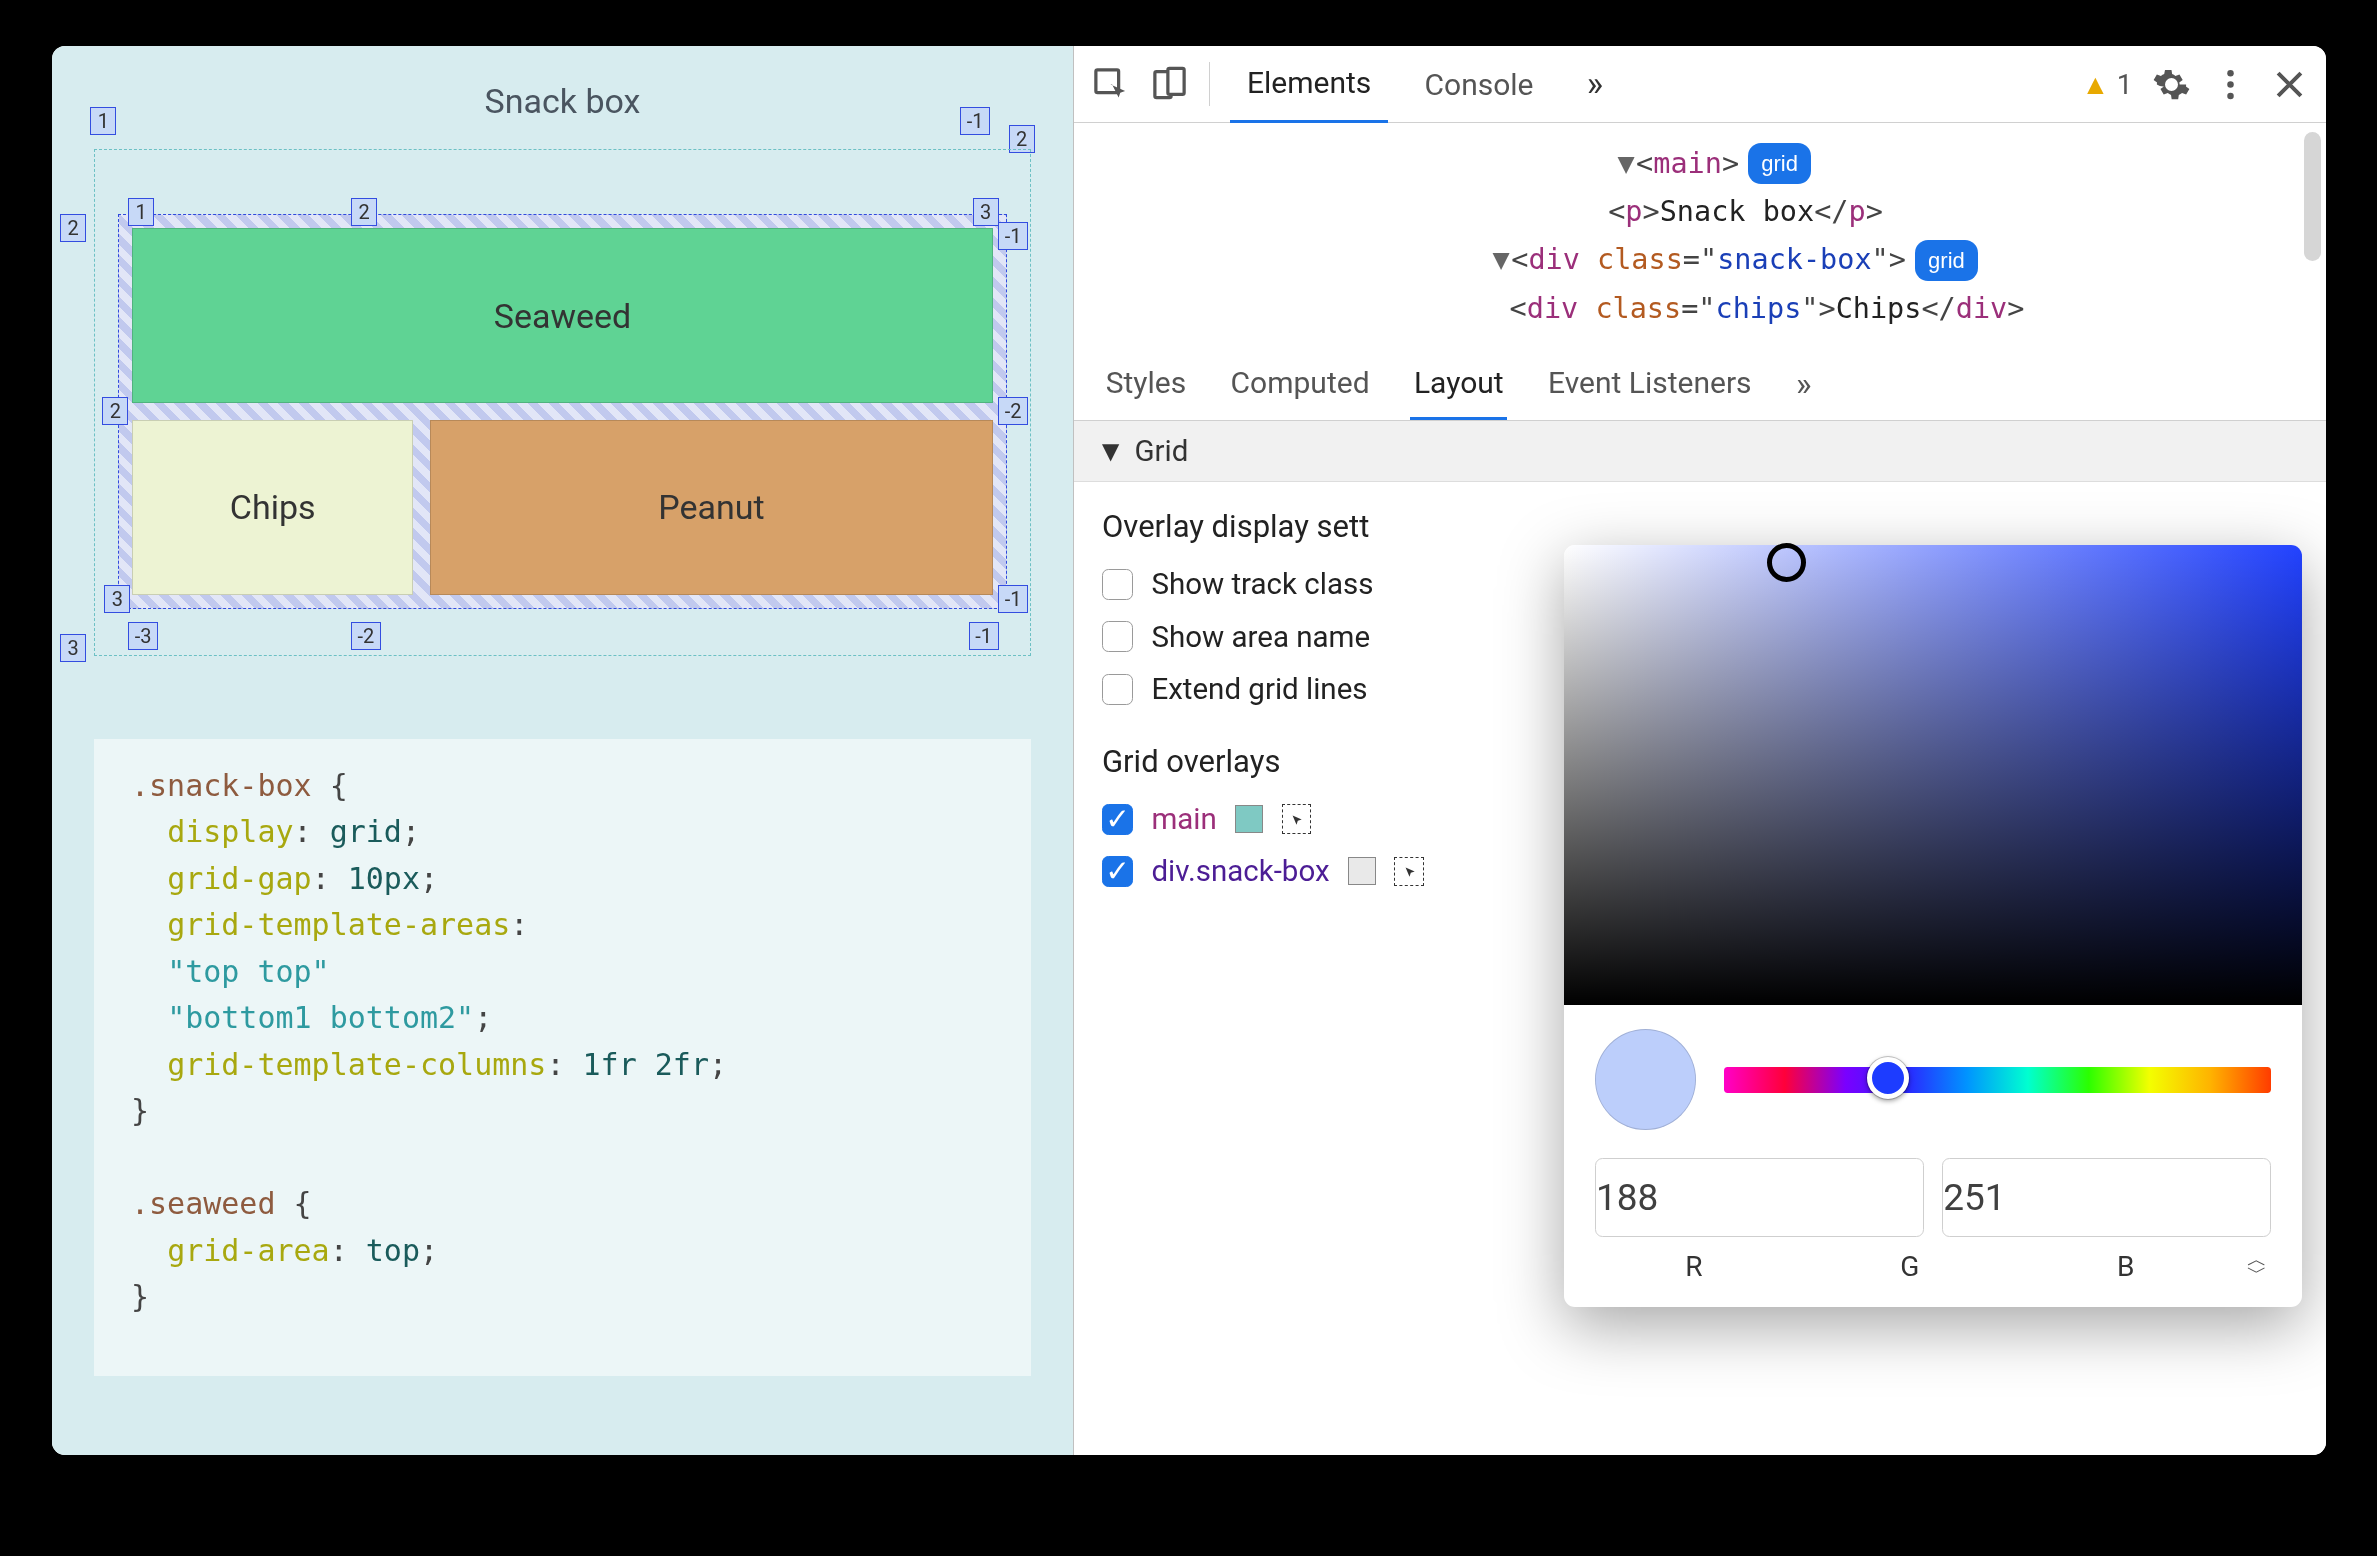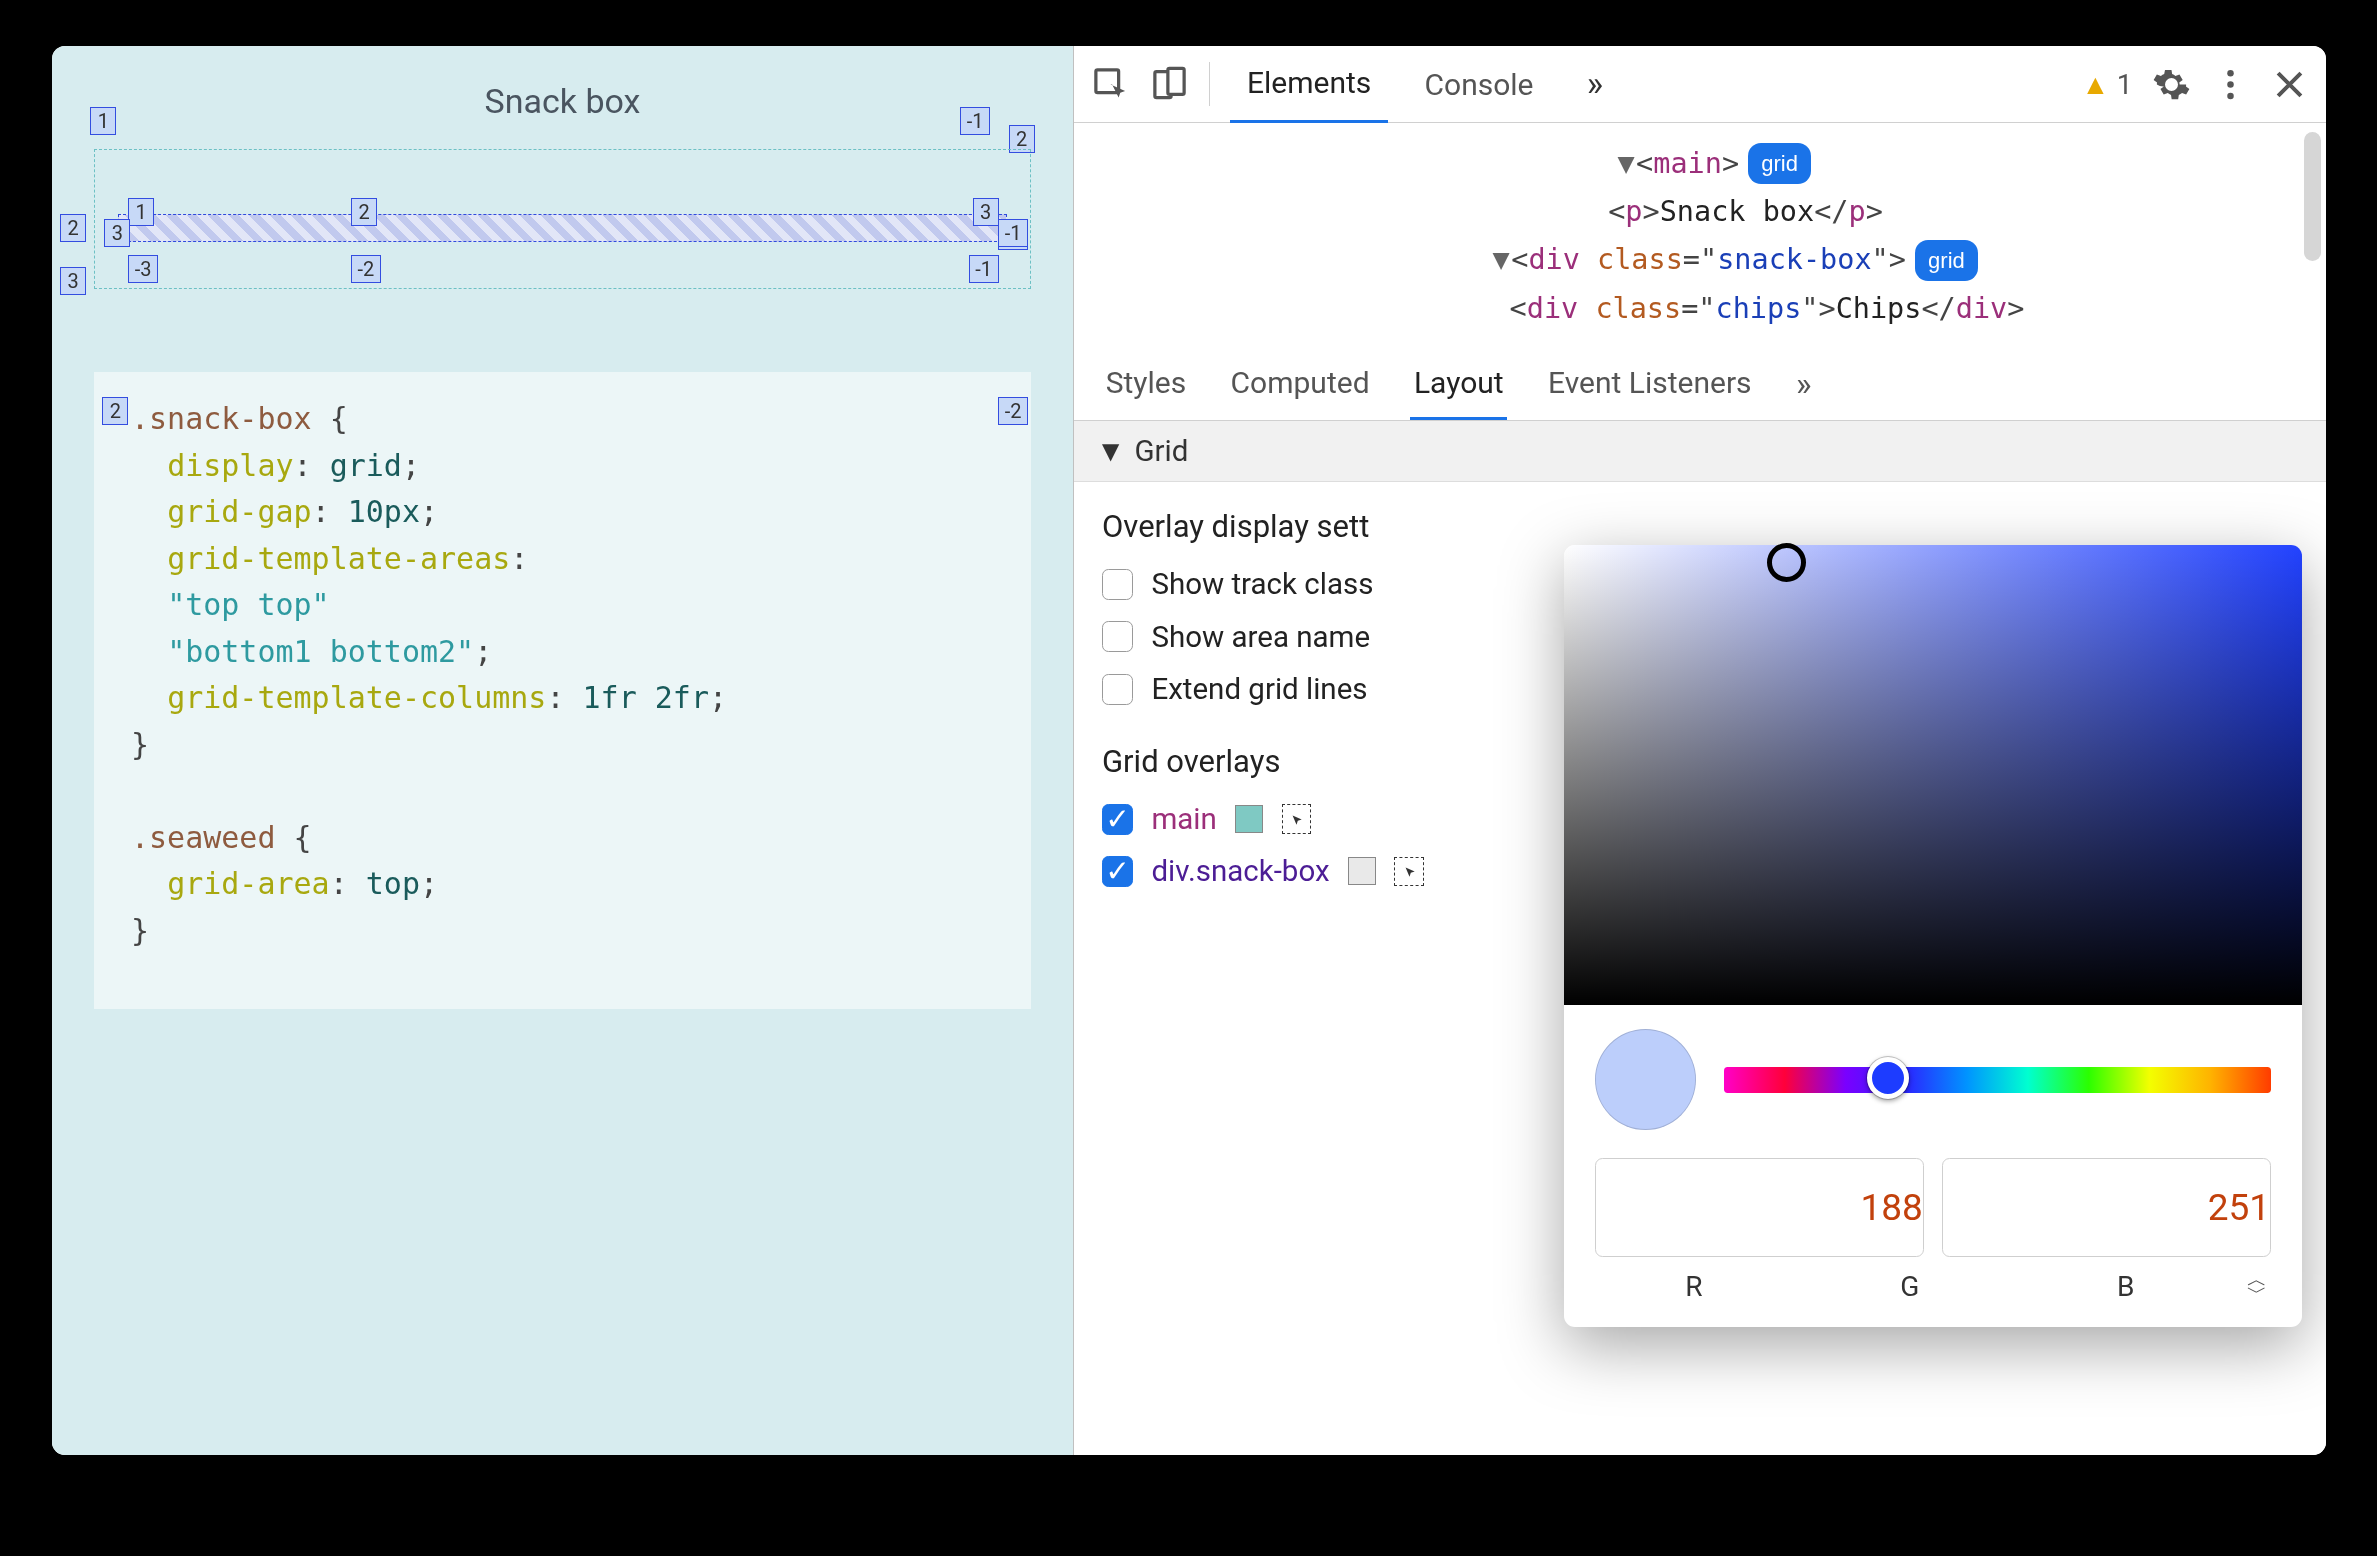--- a/index.html
+++ b/index.html
@@ -272,24 +272,24 @@
     border:5.5px solid #fff;
     box-shadow: 0 0 0 0.9px rgba(0,0,0,.2), 0 1.8px 5.5px rgba(0,0,0,.4);
   }
   .rgb-row {
     display:flex; gap: 18.4px; padding: 13px 31px 7.4px; align-items:center;
   }
   .rgb-box {
     flex:1;
     border: 1.8px solid #cfcfcf;
     border-radius: 7.4px;
-    text-align: right;
+    text-align: left;
     font-size: 37px;
-    padding: 27px 0;
-    color:#c2410c;
+    padding: 17px 0;
+    color:#404040;
   }
   .rgb-labels {
     display:flex; gap:18.4px; padding: 5.5px 31px 24px;
     font-size: 28px; color:#333; align-items:center;
   }
   .rgb-labels span:not(.mode-toggle){ flex:1; text-align:center; }
   .mode-toggle { width:28px; text-align:center; color:#555; font-size:20px; line-height:13px; }
 </style>
 </head>
 <body>
@@ -315,20 +315,25 @@
           <div class="label-box" style="top:-16.6px;right:7.4px">3</div>
           <div class="label-box" style="top:182px;left:-16.6px">2</div>
           <div class="label-box" style="top:182px;right:-22px">-2</div>
           <div class="label-box" style="top:7.4px;right:-22px">-1</div>
           <div class="label-box" style="bottom:-5.5px;left:-14.7px">3</div>
           <div class="label-box" style="bottom:-42px;left:9.2px">-3</div>
           <div class="label-box" style="bottom:-42px;left:232px">-2</div>
           <div class="label-box" style="bottom:-42px;right:7.4px">-1</div>
           <div class="label-box" style="bottom:-5.5px;right:-22px">-1</div>
 
+          <div class="snack-grid">
+            <div class="cell seaweed">Seaweed</div>
+            <div class="cell chips">Chips</div>
+            <div class="cell peanut">Peanut</div>
+          </div>
         </div>
         <div class="label-box" style="bottom:-7.4px;left:-35px">3</div>
       </div>
     </div>
 
     <div class="code-block"><span class="sel">.snack-box</span> {
   <span class="key">display</span>: <span class="val">grid</span>;
   <span class="key">grid-gap</span>: <span class="val">10px</span>;
   <span class="key">grid-template-areas</span>:
   <span class="str">"top top"</span>

